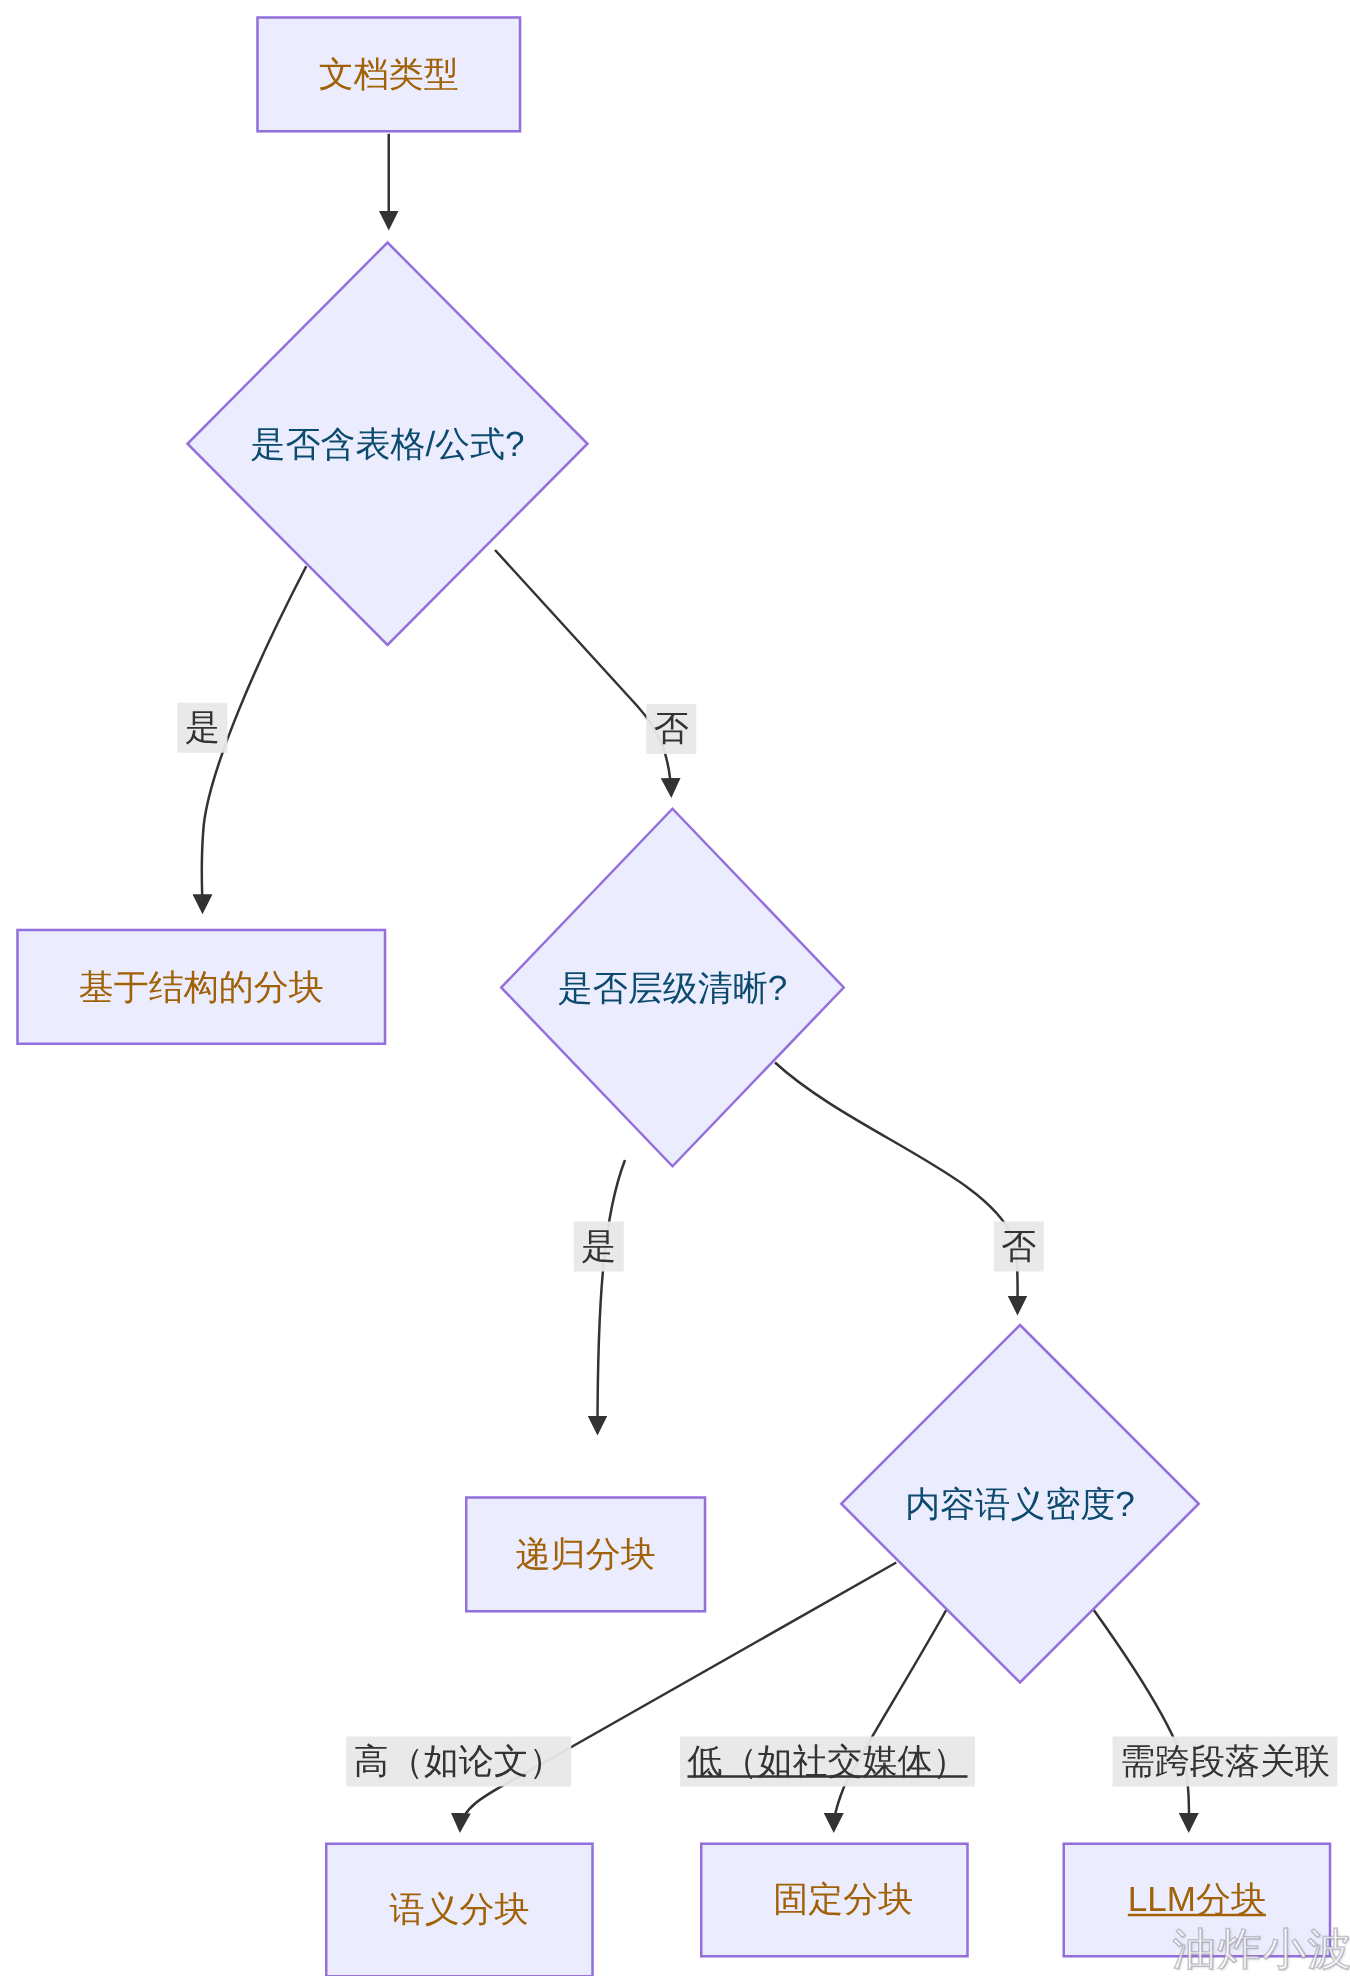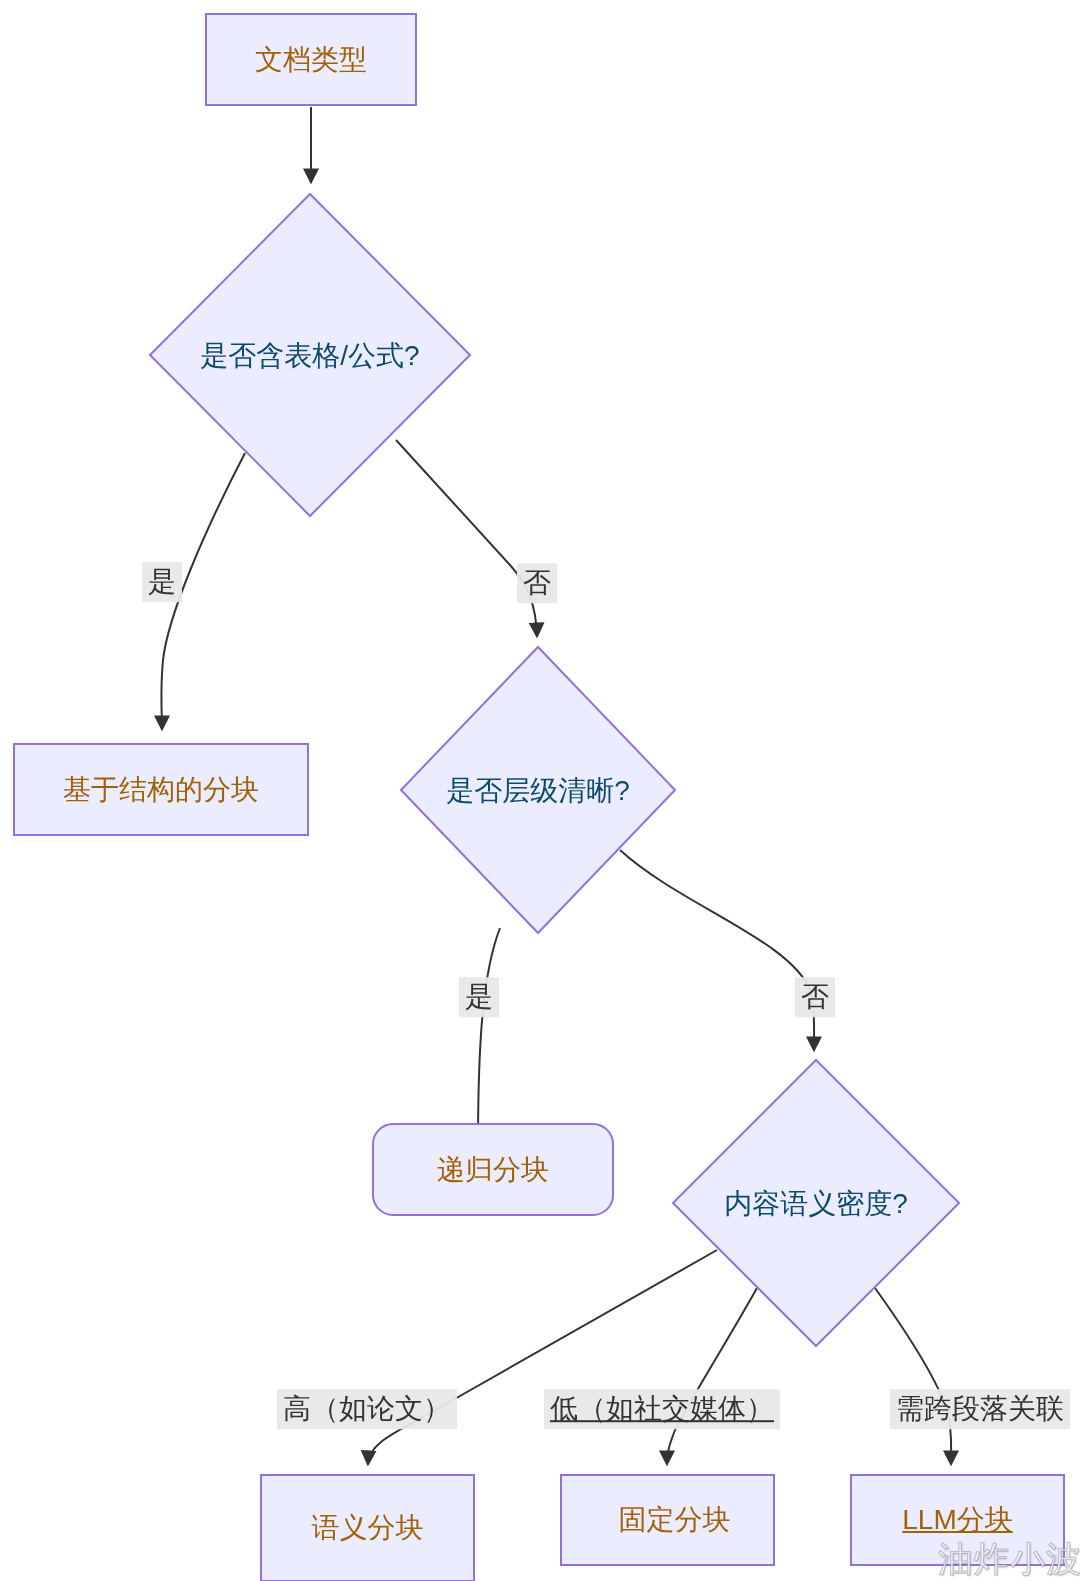--- a/index.html
+++ b/index.html
@@ -102,21 +102,21 @@
   </svg>
 
   <div class="node-rect" style="left:205px; top:13px; width:212px; height:93px;">
     <span>文档类型</span>
   </div>
 
   <div class="node-rect" style="left:13px; top:743px; width:296px; height:93px;">
     <span>基于结构的分块</span>
   </div>
 
-  <div class="node-rect" style="left:372px; top:1123px; width:242px; height:93px;border-radius:21px;">
+  <div class="node-rect" style="left:372px; top:1197px; width:193px; height:93px;">
     <span>递归分块</span>
   </div>
 
   <div class="node-rect" style="left:260px; top:1474px; width:215px; height:108px;">
     <span>语义分块</span>
   </div>
 
   <div class="node-rect" style="left:560px; top:1474px; width:215px; height:92px;padding-left:14px;">
     <span>固定分块</span>
   </div>

